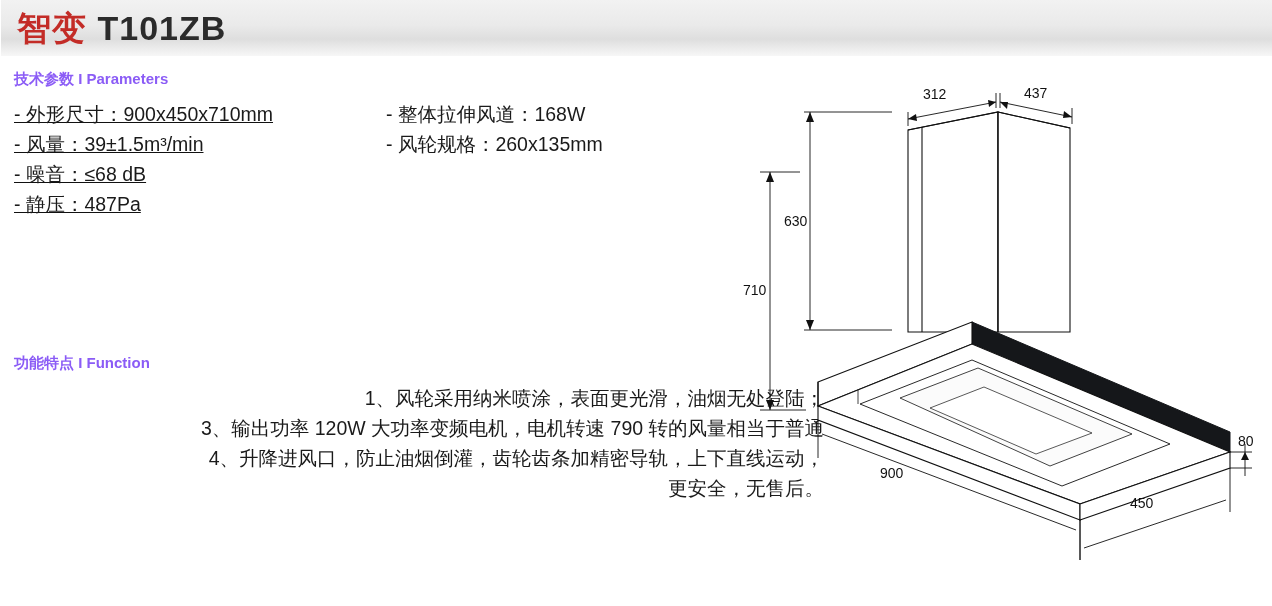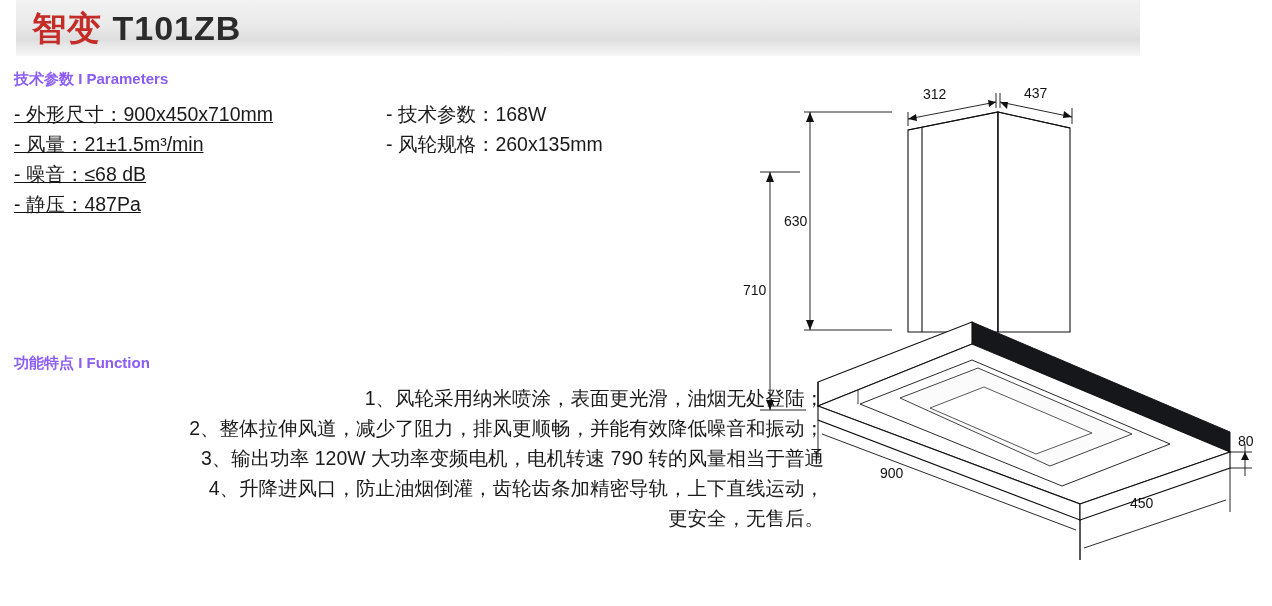--- a/index.html
+++ b/index.html
@@ -12,22 +12,22 @@
     height: 606px;
     position: relative;
     overflow: hidden;
     font-family: "Liberation Sans", sans-serif;
     color: #111111;
   }
 
   
   #header-band {
     position: absolute;
-    left: 16px; top: 0;
-    width: 1124px;
+    left: 1px; top: 0;
+    width: 1272px;
     height: 56px;
     background: linear-gradient(to bottom, #f2f2f2 0%, #eaeaea 45%, #dedede 70%, #f7f7f7 100%);
   }
   #header-title {
     position: absolute;
     left: 16px;
     top: 6px;
     font-size: 34px;
     font-weight: 700;
     letter-spacing: 1px;
@@ -108,35 +108,34 @@
     <span class="cn">智变</span>
     <span class="en">T101ZB</span>
   </div>
 </div>
 
 <div id="left-col">
   <div class="section-title">技术参数 I Parameters</div>
   <div id="params-grid">
     <div class="param-col col1">
       <div class="param-line">- 外形尺寸：900x450x710mm</div>
-      <div class="param-line">- 风量：21±1.5m³/min</div>
+      <div class="param-line">- 风量：39±1.5m³/min</div>
       <div class="param-line">- 噪音：≤68 dB</div>
       <div class="param-line">- 静压：487Pa</div>
     </div>
     <div class="param-col col2">
-      <div class="param-line">- 技术参数：168W</div>
+      <div class="param-line">- 整体拉伸风道：168W</div>
       <div class="param-line">- 风轮规格：260x135mm</div>
     </div>
   </div>
 </div>
 
 <div id="function-block">
   <div class="section-title">功能特点 I Function</div>
   <div class="func-line">1、风轮采用纳米喷涂，表面更光滑，油烟无处登陆；</div>
-  <div class="func-line">2、整体拉伸风道，减少了阻力，排风更顺畅，并能有效降低噪音和振动；</div>
   <div class="func-line">3、输出功率 120W 大功率变频电机，电机转速 790 转的风量相当于普通</div>
   <div class="func-line">4、升降进风口，防止油烟倒灌，齿轮齿条加精密导轨，上下直线运动，</div>
   <div class="func-line">更安全，无售后。</div>
 </div>
 
 <div id="drawing">
   <svg width="532" height="546" viewBox="0 0 532 546">
 
     <g fill="none" stroke="#111" stroke-width="1.1">
 

